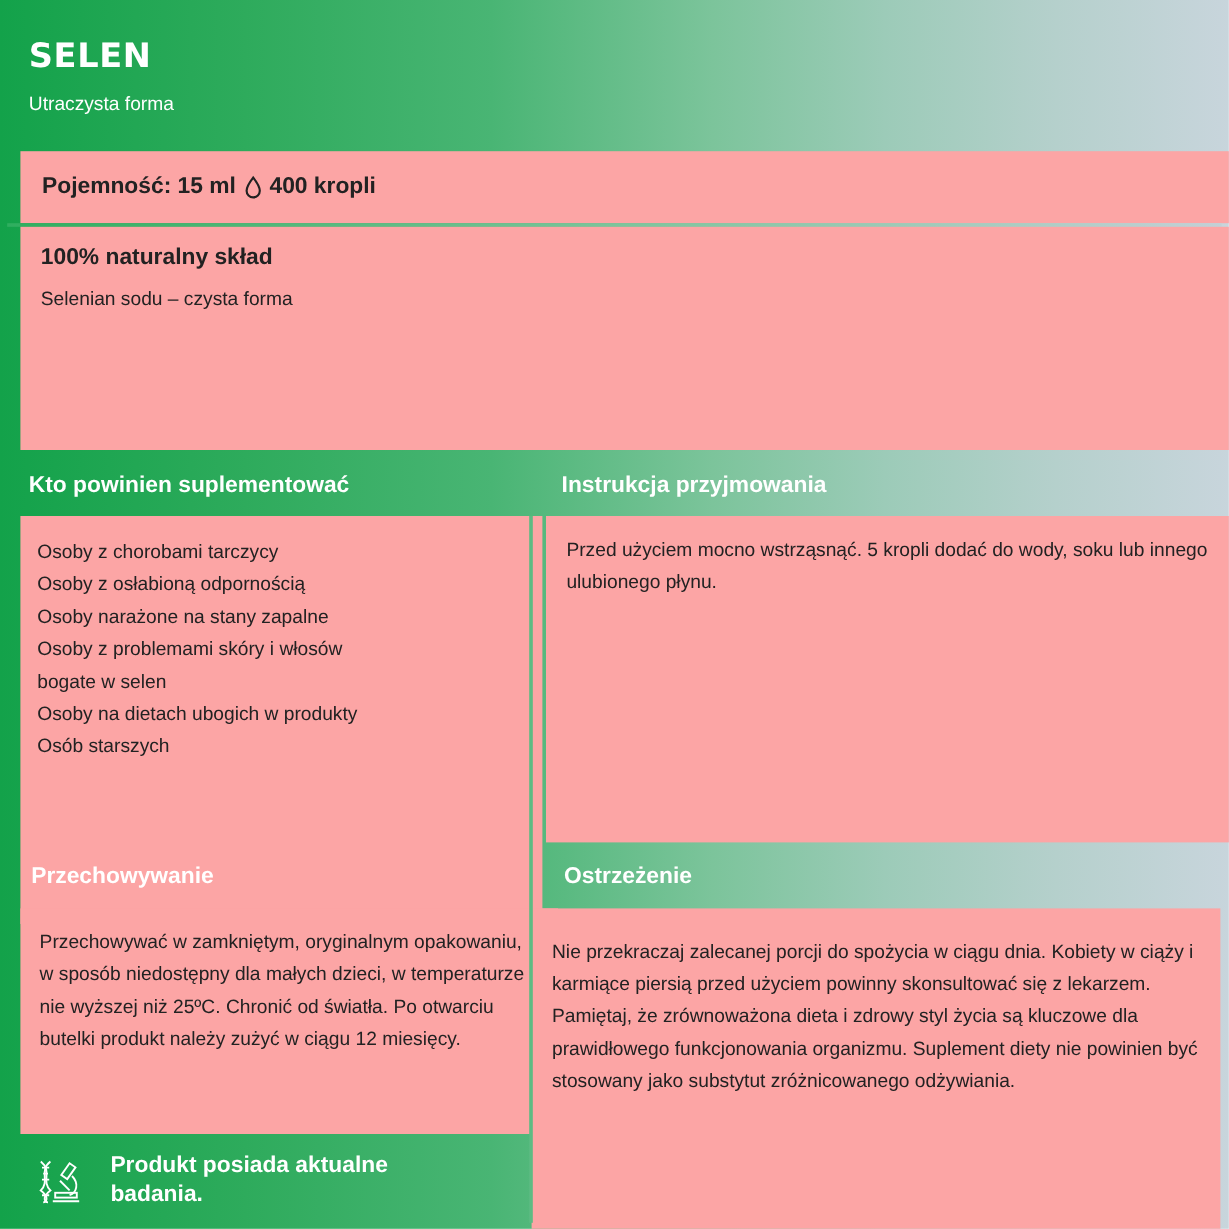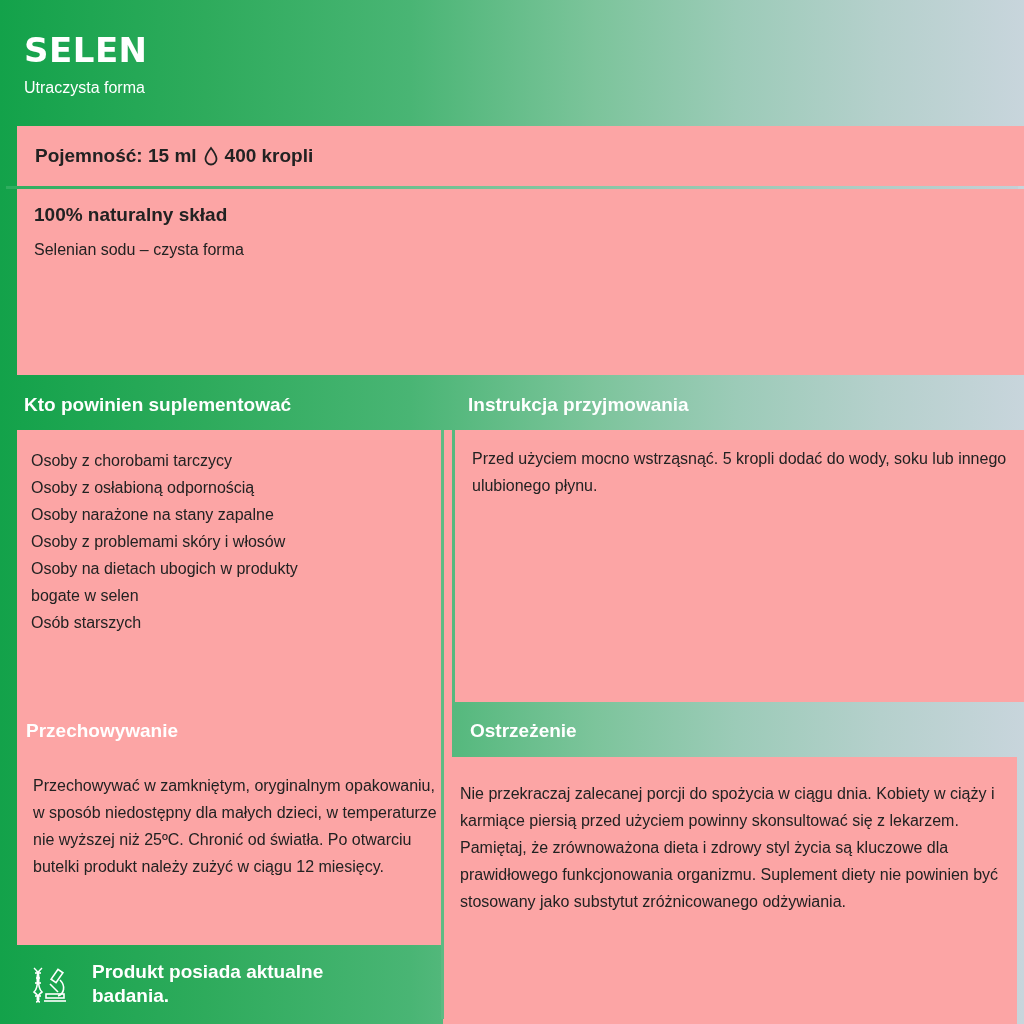--- a/index.html
+++ b/index.html
@@ -6,21 +6,21 @@
     html, body { width: 1024px; height: 1024px; overflow: hidden; }
     body {
       position: relative;
       font-family: "Liberation Sans", "DejaVu Sans", sans-serif;
       background: linear-gradient(90deg, #13a24a 0%, #2eab5c 20%, #49b574 40%, #7cc49b 58%, #9ccbb8 72%, #b5d0cc 86%, #c8d5dc 100%);
       color: #1a1a1a;
     }
     .abs { position: absolute; }
     .title {
       left: 24px; top: 30px;
-      font-size: 34px; font-weight: 900; color: #fff; letter-spacing: 0.5px;
+      font-size: 28px; font-weight: 900; color: #fff; letter-spacing: 0.5px;
       font-family: "DejaVu Sans", sans-serif;
     }
     .subtitle {
       left: 24px; top: 79px;
       font-size: 16px; color: #fff;
     }
     .box { background: #fca5a5; margin-left: 11px; }
     .box-capacity { left: 6px; top: 126px; width: 1012px; height: 60px; }
     .capacity-text {
       position: absolute; left: 18px; top: 19px;
@@ -82,22 +82,22 @@
 
 <div class="abs section-header sh-who">Kto powinien suplementować</div>
 <div class="abs section-header sh-instr">Instrukcja przyjmowania</div>
 
 <div class="abs box box-who">
   <ul class="list">
     <li>Osoby z chorobami tarczycy</li>
     <li>Osoby z osłabioną odpornością</li>
     <li>Osoby narażone na stany zapalne</li>
     <li>Osoby z problemami skóry i włosów</li>
+    <li>bogate w selen</li>
     <li>Osoby na dietach ubogich w produkty</li>
-    <li>bogate w selen</li>
     <li>Osób starszych</li>
   </ul>
 </div>
 <div class="abs box box-instr">
   <div class="para p-instr">Przed użyciem mocno wstrząsnąć. 5 kropli dodać do wody, soku lub innego ulubionego płynu.</div>
 </div>
 
 <div class="abs section-header sh-store">Przechowywanie</div>
 <div class="abs section-header sh-warn">Ostrzeżenie</div>
 

